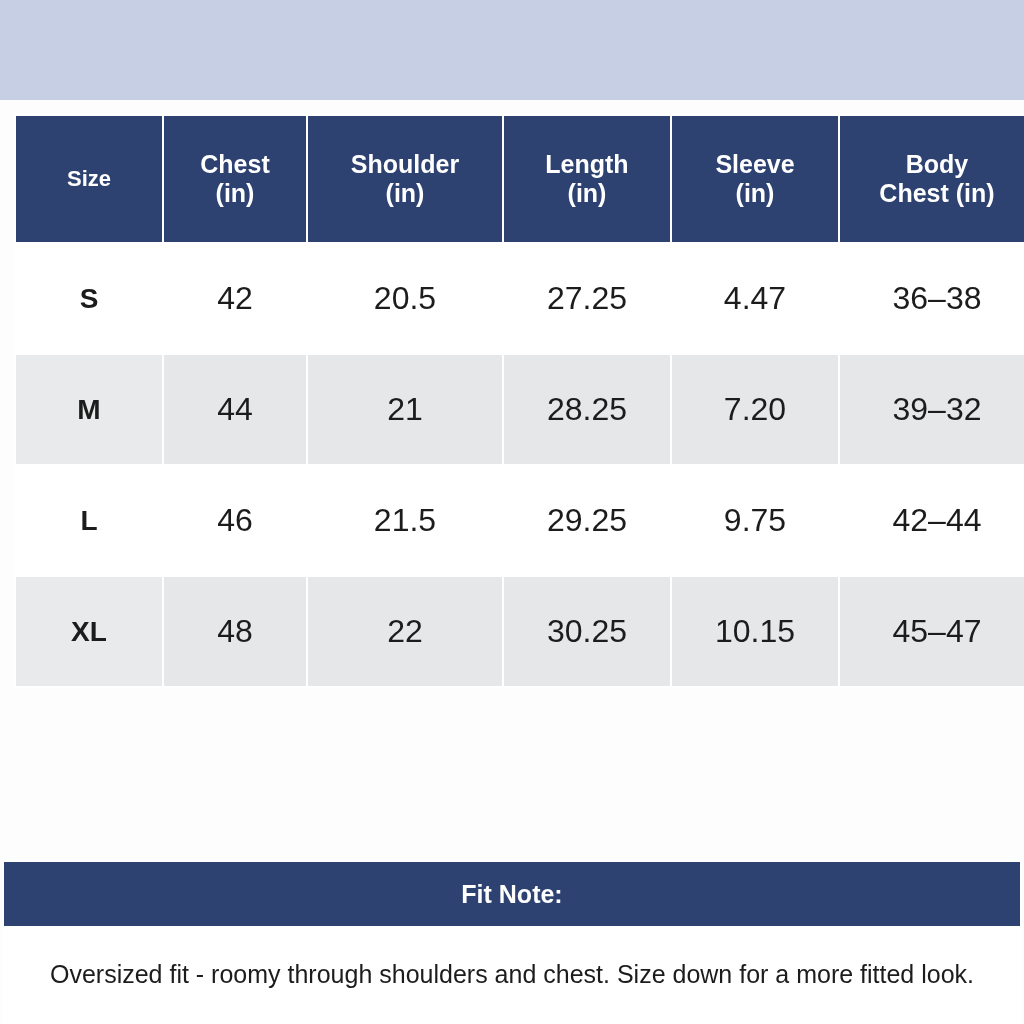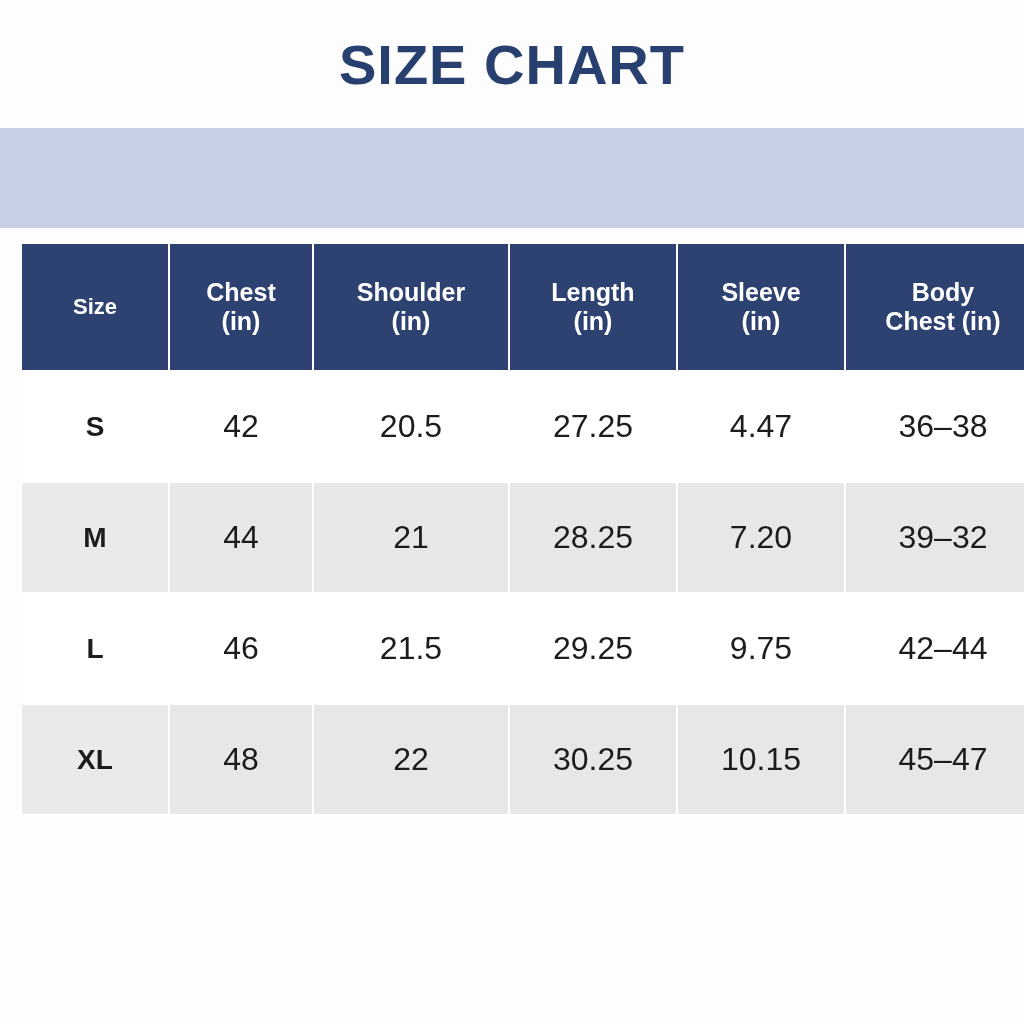--- a/index.html
+++ b/index.html
@@ -43,21 +43,21 @@
   .band {
     height: 100px;
     background: #c7cfe4;
     width: 100%;
   }
 
   .gap-sm { height: 14px; background: #fdfdfd; }
 
   
   .table-wrap {
-    padding: 0 18px;
+    padding: 0 12px;
   }
   table.size-table {
     width: 1020px;
     margin: 0 2px;
     border-collapse: collapse;
     table-layout: fixed;
   }
   table.size-table th,
   table.size-table td {
     border: 2px solid #ffffff;
@@ -131,23 +131,20 @@
     line-height: 96px;
     white-space: nowrap;
     overflow: hidden;
   }
 </style>
 </head>
 <body>
 
 <div class="page">
 
-  <div class="title-area">
-    <div class="title">SIZE CHART</div>
-  </div>
 
   <div class="band"></div>
 
   <div class="gap-sm"></div>
 
   <div class="table-wrap">
     <table class="size-table">
       <colgroup>
         <col class="c-size">
         <col class="c-chest">
@@ -215,14 +212,18 @@
           <td>30.25</td>
           <td>10.15</td>
           <td>45–47</td>
         </tr>
       </tbody>
     </table>
   </div>
 
   <div class="gap-md"></div>
 
+  <div class="fitnote">
+    <div class="fitnote-head">Fit Note:</div>
+    <div class="fitnote-body">Oversized fit - roomy through shoulders and chest. Size down for a more fitted look.</div>
+  </div>
 
 </div>
 
 </body></html>

